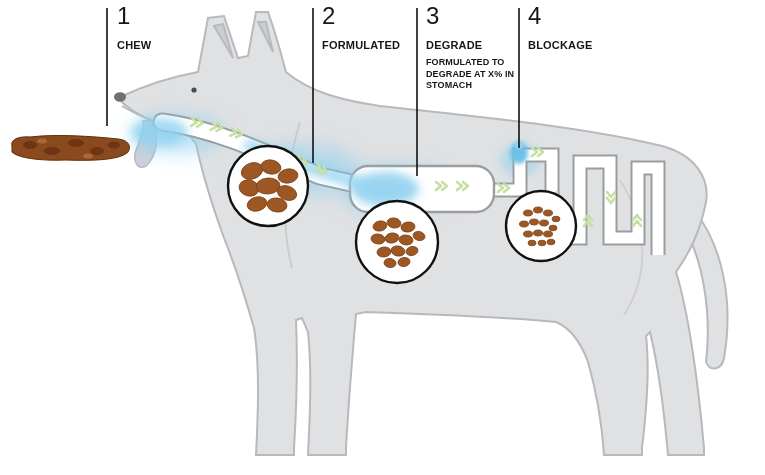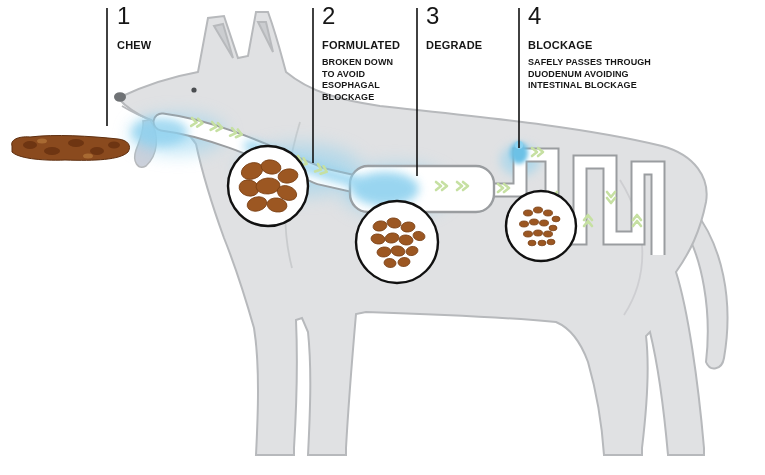--- a/index.html
+++ b/index.html
@@ -196,27 +196,26 @@
   </svg>
 
   <div class="step" style="left:117px; top:4px; width:70px;">
     <div class="step-number">1</div>
     <div class="step-title">CHEW</div>
   </div>
 
   <div class="step" style="left:322px; top:4px; width:86px;">
     <div class="step-number">2</div>
     <div class="step-title">FORMULATED</div>
-    <div class="step-desc">BROKEN DOWN TO AVOID ESOPHAGAL BLOCKAGE</div>
   </div>
 
   <div class="step" style="left:426px; top:4px; width:100px;">
     <div class="step-number">3</div>
     <div class="step-title">DEGRADE</div>
+    <div class="step-desc">FORMULATED TO DEGRADE AT X% IN STOMACH</div>
   </div>
 
   <div class="step" style="left:528px; top:4px; width:150px;">
     <div class="step-number">4</div>
     <div class="step-title">BLOCKAGE</div>
-    <div class="step-desc">SAFELY PASSES THROUGH DUODENUM AVOIDING INTESTINAL BLOCKAGE</div>
   </div>
 
 </div>
 
 </body></html>

